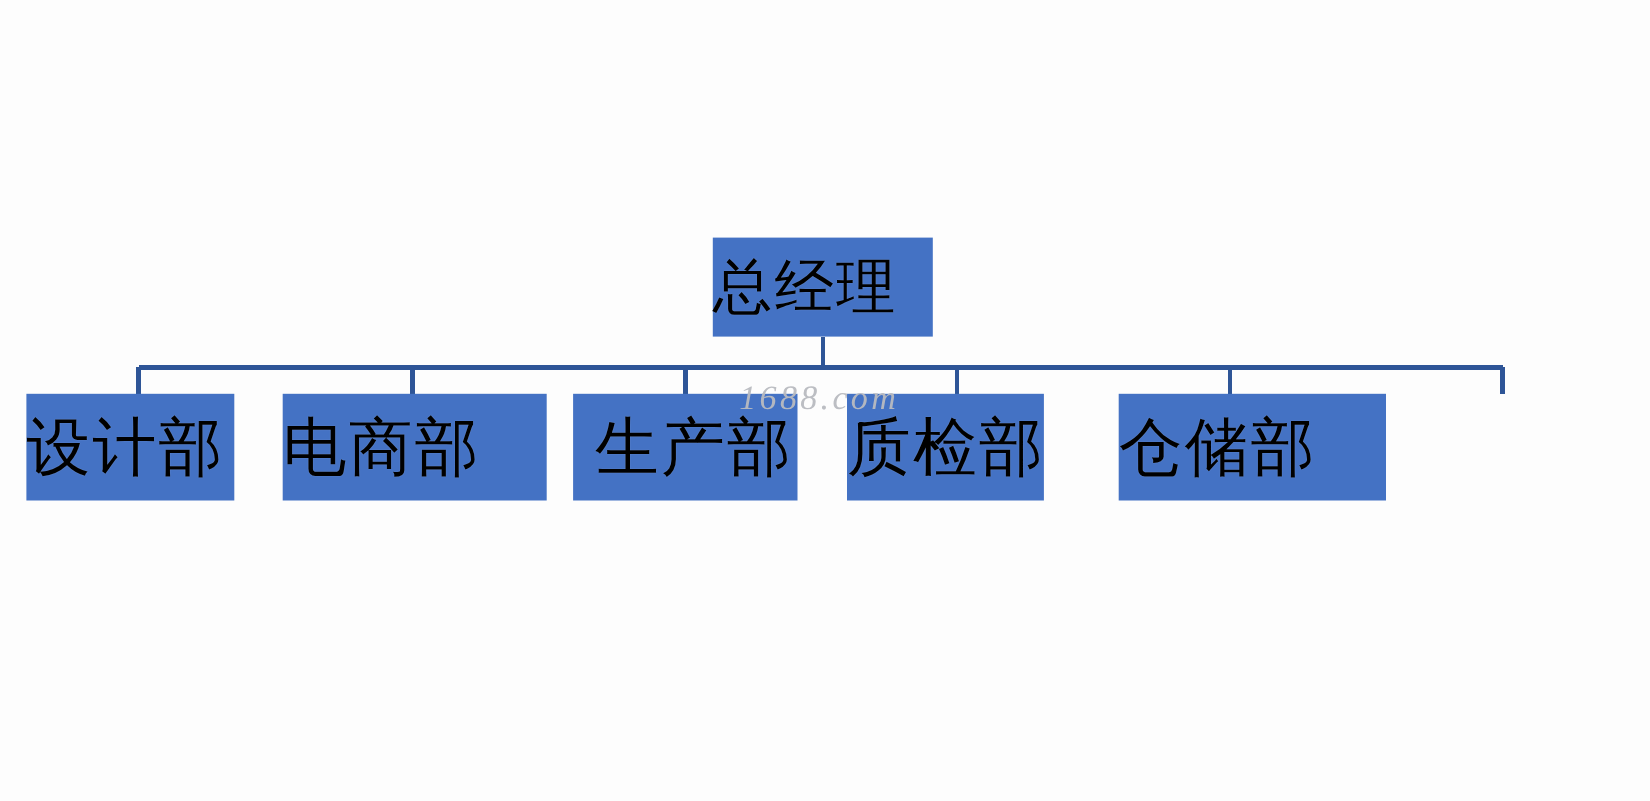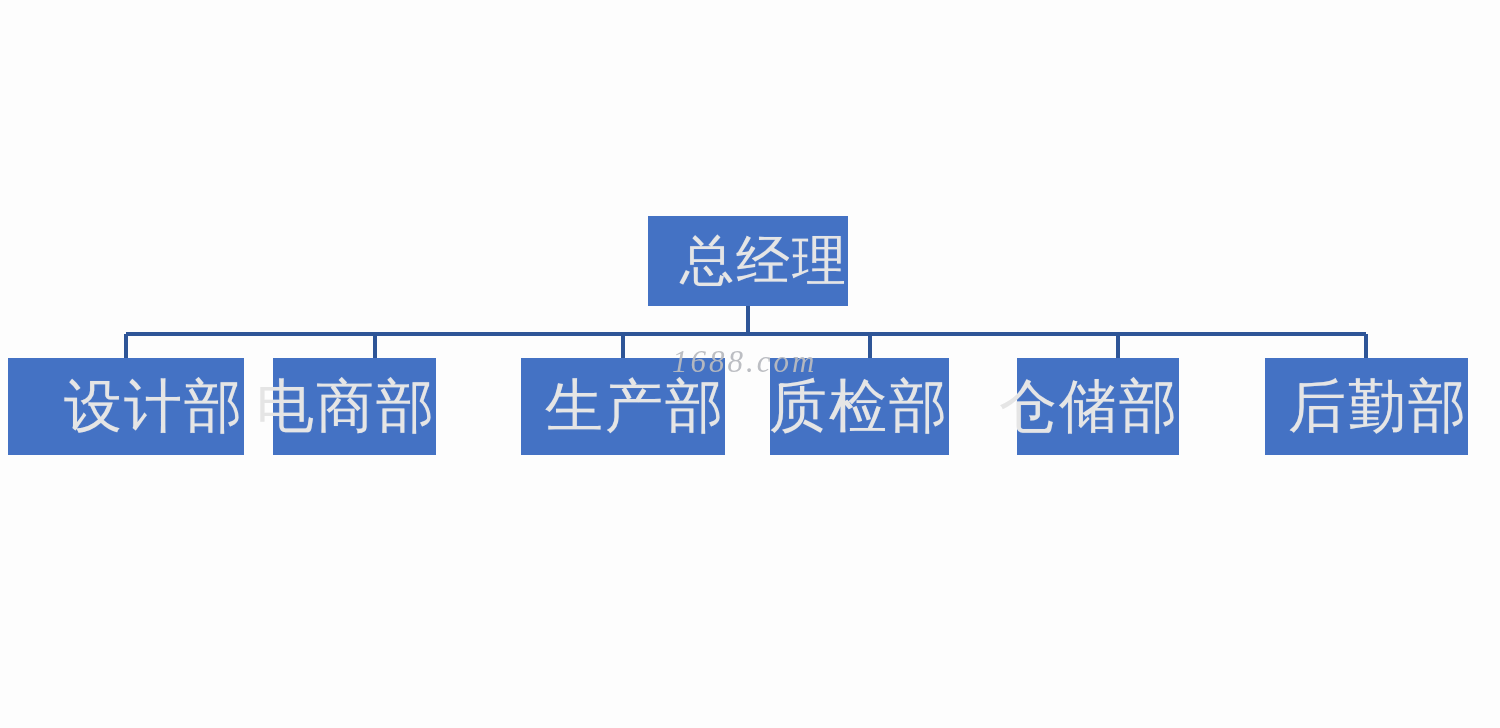--- a/index.html
+++ b/index.html
@@ -26,49 +26,49 @@
     top: 0;
     width: 1500px;
     height: 728px;
     pointer-events: none;
   }
 
   
   .node {
     position: absolute;
     background: #4472c4;
-    color: #e5e5e5;
+    color: #000000;
     display: flex;
     align-items: center;
-    justify-content: flex-end;
+    justify-content: flex-start;
     box-sizing: border-box;
     letter-spacing: 2px;
     white-space: nowrap;
     text-shadow: 0 0 1px rgba(255,255,255,0.35);
   }
 
   .node-root {
     left: 648px;
     top: 216px;
     width: 200px;
     height: 90px;
     font-size: 54px;
   }
 
   .node-child {
     top: 358px;
     height: 97px;
     font-size: 58px;
   }
 
-  .child-0 { left: 8px;   width: 236px; }
-  .child-1 { left: 273px;  width: 163px; }
+  .child-0 { left: 24px;   width: 189px; }
+  .child-1 { left: 257px;  width: 240px; }
   .child-2 { left: 521px;  width: 204px; padding-left: 20px; }
   .child-3 { left: 770px;  width: 179px; }
-  .child-4 { left: 1017px; width: 162px; }
+  .child-4 { left: 1017px; width: 243px; }
   .child-5 { left: 1265px; width: 203px; }
 
   
   .watermark {
     position: absolute;
     left: 672px;
     top: 344px;
     font-family: "Liberation Serif", "DejaVu Serif", serif;
     font-style: italic;
     font-size: 31px;
@@ -117,19 +117,16 @@
   </div>
 
   <div class="node node-child child-3">
     <span>质检部</span>
   </div>
 
   <div class="node node-child child-4">
     <span>仓储部</span>
   </div>
 
-  <div class="node node-child child-5">
-    <span>后勤部</span>
-  </div>
 
   <div class="watermark">1688.com</div>
 
 </div>
 
 </body></html>

